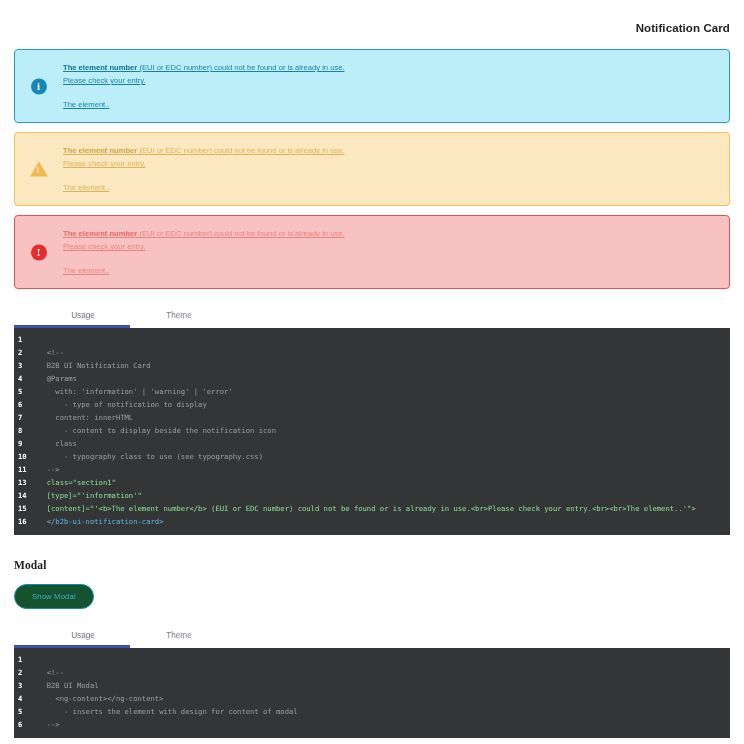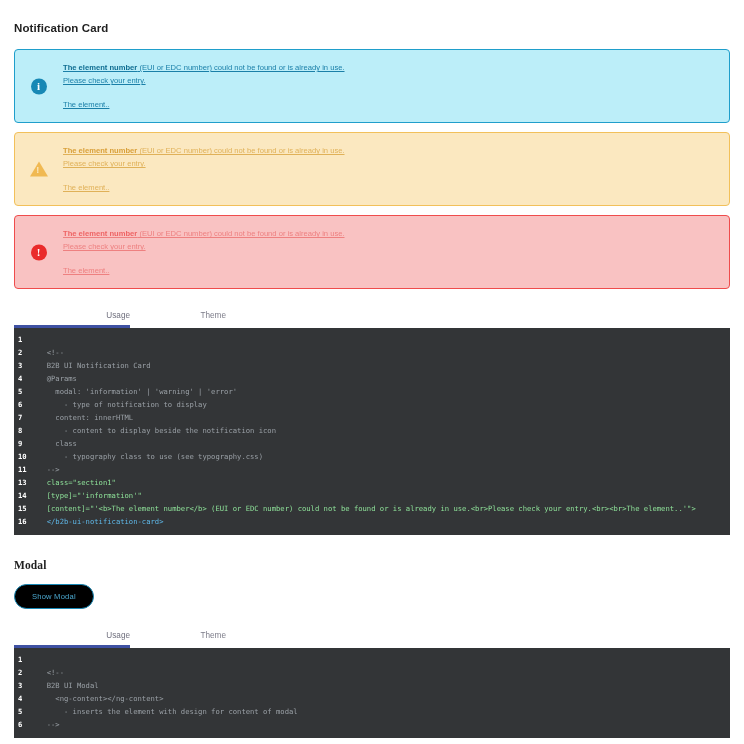--- a/index.html
+++ b/index.html
@@ -11,21 +11,21 @@
     overflow: hidden;
   }
   .page { padding: 0 14px; }
 
   .section-title {
     font-size: 11.5px;
     font-weight: bold;
     color: #1f1f1f;
     letter-spacing: .1px;
   }
-  #notification-title { margin: 22px 0 0 0; }
+  #notification-title { margin: 22px 0 0 0; text-align: right; }
   #modal-title { margin: 0; font-family: Liberation Serif, serif; }
 
   
   .cards { margin-top: 15px; }
   .notif-card {
     position: relative;
     border-radius: 4px;
     border-width: 1px;
     border-style: solid;
     padding: 11px 14px 11px 48px;
@@ -83,21 +83,21 @@
   .tabs-wrap { margin-top: 14px; }
   .tabs {
     display: flex;
     height: 22px;
     align-items: flex-end;
   }
   .tab {
     font-size: 8.2px;
     color: #7d7d8a;
     padding: 0 0 5px 0;
-    text-align: right;
+    text-align: center;
     font-family: "Liberation Sans", sans-serif;
   }
   .tab-usage { width: 94px; margin-left: 22px; }
   .tab-theme { width: 94px; margin-left: 2px; }
   .tab.active { color: #6f6f7d; }
   .tab-underline-row { display: flex; height: 3px; }
   .tab-underline {
     width: 116px; margin-left: 0;
     height: 3px; background: #3f51a3;
   }
@@ -127,21 +127,21 @@
   .c-tag     { color: #5fb8e8; }
   .c-attr    { color: #8fe39a; }
   .c-plain   { color: #b9bfc4; }
 
   
   .btn-row { margin: 13px 0 0 0; }
   .show-modal-btn {
     display: inline-block;
     border: 1px solid #1787b4;
     border-radius: 14px;
-    background: #000000;
+    background: #14532d;
     color: #4ba8cf;
     font-size: 7.6px;
     padding: 7px 17px;
     font-family: "Liberation Sans", sans-serif;
     cursor: pointer;
     letter-spacing: .2px;
   }
   #modal-section { margin-top: 24px; }
 </style>
 </head>
@@ -208,21 +208,21 @@
         <div class="tab-underline"></div>
         <div class="tab-underline-rest"></div>
       </div>
     </div>
 
     <div class="code-block" id="code-notification">
         <div class="code-line"><span class="ln">1</span><span class="code-text c-plain"></span></div>
         <div class="code-line"><span class="ln">2</span><span class="code-text c-comment">  &lt;!--</span></div>
         <div class="code-line"><span class="ln">3</span><span class="code-text c-comment">  B2B UI Notification Card</span></div>
         <div class="code-line"><span class="ln">4</span><span class="code-text c-comment">  @Params</span></div>
-        <div class="code-line"><span class="ln">5</span><span class="code-text c-comment">    modal: 'information' | 'warning' | 'error'</span></div>
+        <div class="code-line"><span class="ln">5</span><span class="code-text c-comment">    with: 'information' | 'warning' | 'error'</span></div>
         <div class="code-line"><span class="ln">6</span><span class="code-text c-comment">      - type of notification to display</span></div>
         <div class="code-line"><span class="ln">7</span><span class="code-text c-comment">    content: innerHTML</span></div>
         <div class="code-line"><span class="ln">8</span><span class="code-text c-comment">      - content to display beside the notification icon</span></div>
         <div class="code-line"><span class="ln">9</span><span class="code-text c-comment">    class</span></div>
         <div class="code-line"><span class="ln">10</span><span class="code-text c-comment">      - typography class to use (see typography.css)</span></div>
         <div class="code-line"><span class="ln">11</span><span class="code-text c-comment">  --&gt;</span></div>
         <div class="code-line"><span class="ln">13</span><span class="code-text c-attr">  class="section1"</span></div>
         <div class="code-line"><span class="ln">14</span><span class="code-text c-attr">  [type]="'information'"</span></div>
         <div class="code-line"><span class="ln">15</span><span class="code-text c-attr">  [content]="'&lt;b&gt;The element number&lt;/b&gt; (EUI or EDC number) could not be found or is already in use.&lt;br&gt;Please check your entry.&lt;br&gt;&lt;br&gt;The element..'"&gt;</span></div>
         <div class="code-line"><span class="ln">16</span><span class="code-text c-tag">  &lt;/b2b-ui-notification-card&gt;</span></div>

